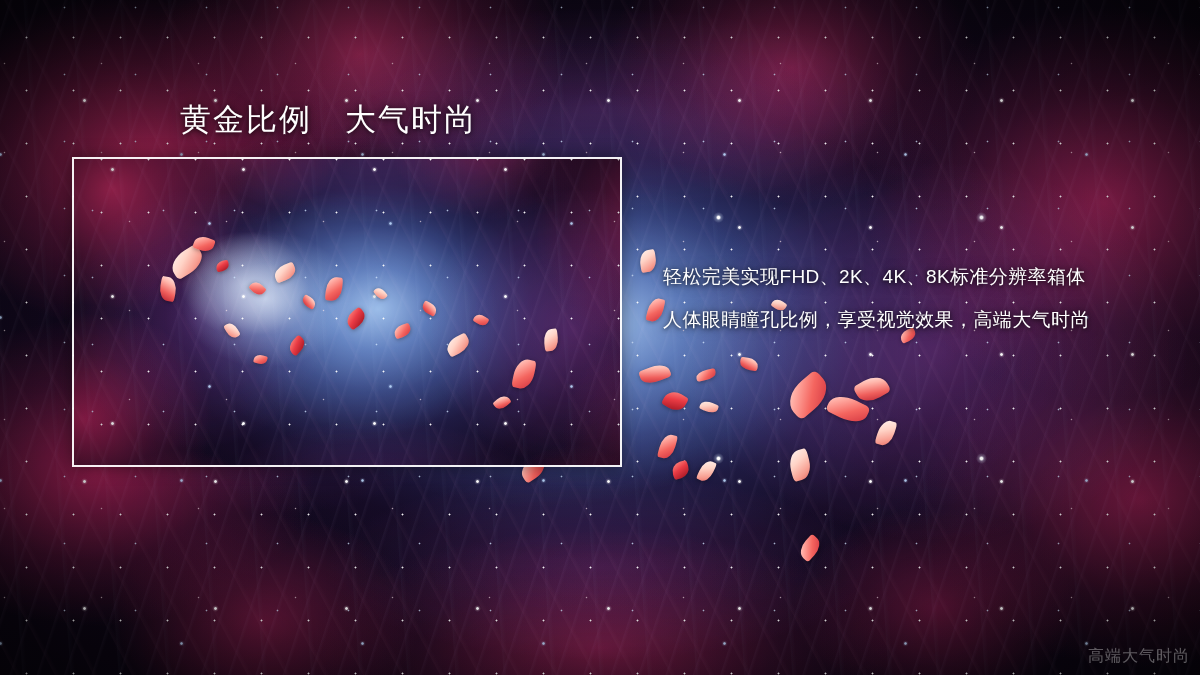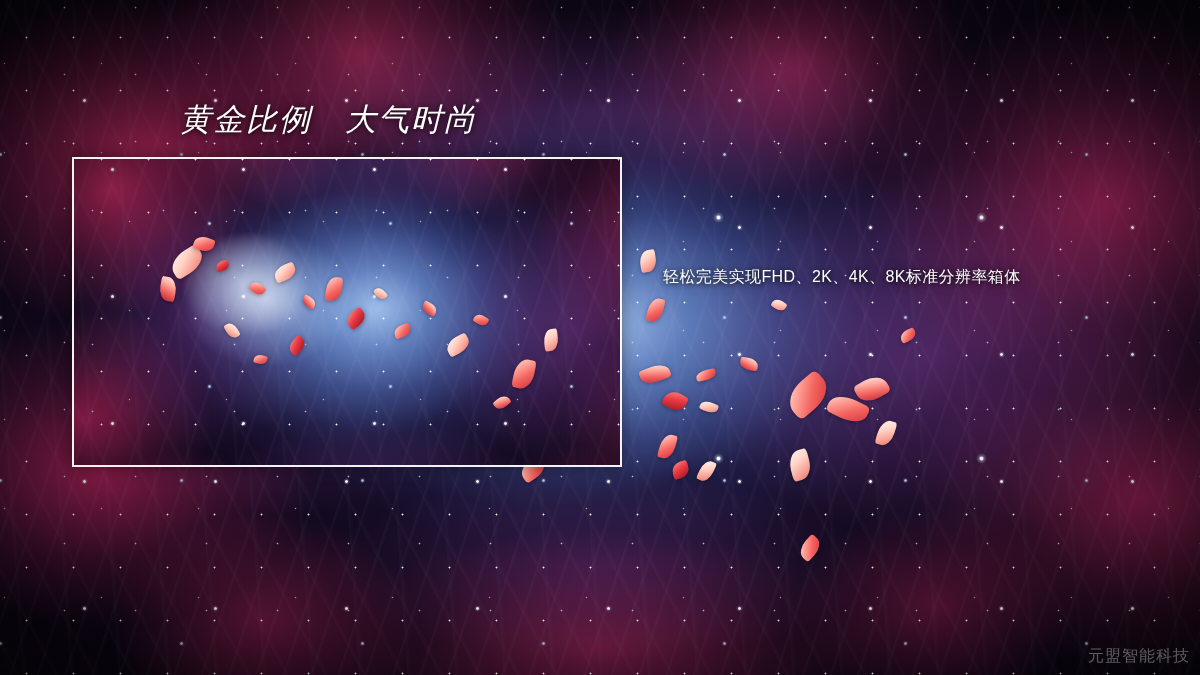--- a/index.html
+++ b/index.html
@@ -114,21 +114,20 @@
     background-size: 263px 241px;
     background-position: 61px 97px;
   }
 
   
   #title{
     position:absolute; left:180px; top:101px;
     font-size:31px; line-height:1.2; color:#ffffff;
     letter-spacing:2px; white-space:pre;
     text-shadow:0 1px 5px rgba(0,0,0,.72), 0 0 14px rgba(0,0,0,.5);
-    font-style:italic;
   }
 
   
   #frame{
     position:absolute; left:72px; top:157px;
     width:550px; height:310px;
     border:2px solid rgba(255,255,255,.94);
     overflow:hidden;
     box-shadow:0 0 16px rgba(0,0,0,.45);
   }
@@ -153,21 +152,21 @@
   .petal.pale{
     background:linear-gradient(150deg,#fff6f2 0%,#ffd3c6 40%,#f79b8e 75%,#e4675f 100%);
   }
   .petal.deep{
     background:linear-gradient(160deg,#ff8e86 0%,#e93b44 45%,#9c121f 100%);
   }
 
   
   #copy{
     position:absolute; left:663px; top:255px;
-    color:#ffffff; font-size:16px; line-height:43px;
+    color:#ffffff; font-size:19px; line-height:43px;
     letter-spacing:.4px; white-space:nowrap;
     text-shadow:0 1px 4px rgba(0,0,0,.78), 0 0 12px rgba(0,0,0,.55);
   }
   #copy .line{ display:block; }
 
   
   #watermark{
     position:absolute; right:10px; bottom:8px;
     font-size:16px; letter-spacing:1px;
     color:rgba(255,255,255,.34);
@@ -266,17 +265,18 @@
         <div class="petal pale" style="left:150px;top:166px;width:16px;height:11px;transform:rotate(60deg);"></div>
         <div class="petal" style="left:440px;top:200px;width:20px;height:30px;transform:rotate(12deg);"></div>
         <div class="petal alt" style="left:420px;top:238px;width:16px;height:11px;transform:rotate(-40deg);"></div>
         <div class="petal pale" style="left:470px;top:170px;width:14px;height:22px;transform:rotate(-6deg);"></div>
       </div>
     </div>
   </div>
 
   <div id="copy">
     <span class="line">轻松完美实现FHD、2K、4K、8K标准分辨率箱体</span>
+    <span class="line">人体眼睛瞳孔比例，享受视觉效果，高端大气时尚</span>
   </div>
 
-  <div id="watermark">元盟智能科技</div>
+  <div id="watermark">高端大气时尚</div>
 
 </div>
 
 </body></html>

